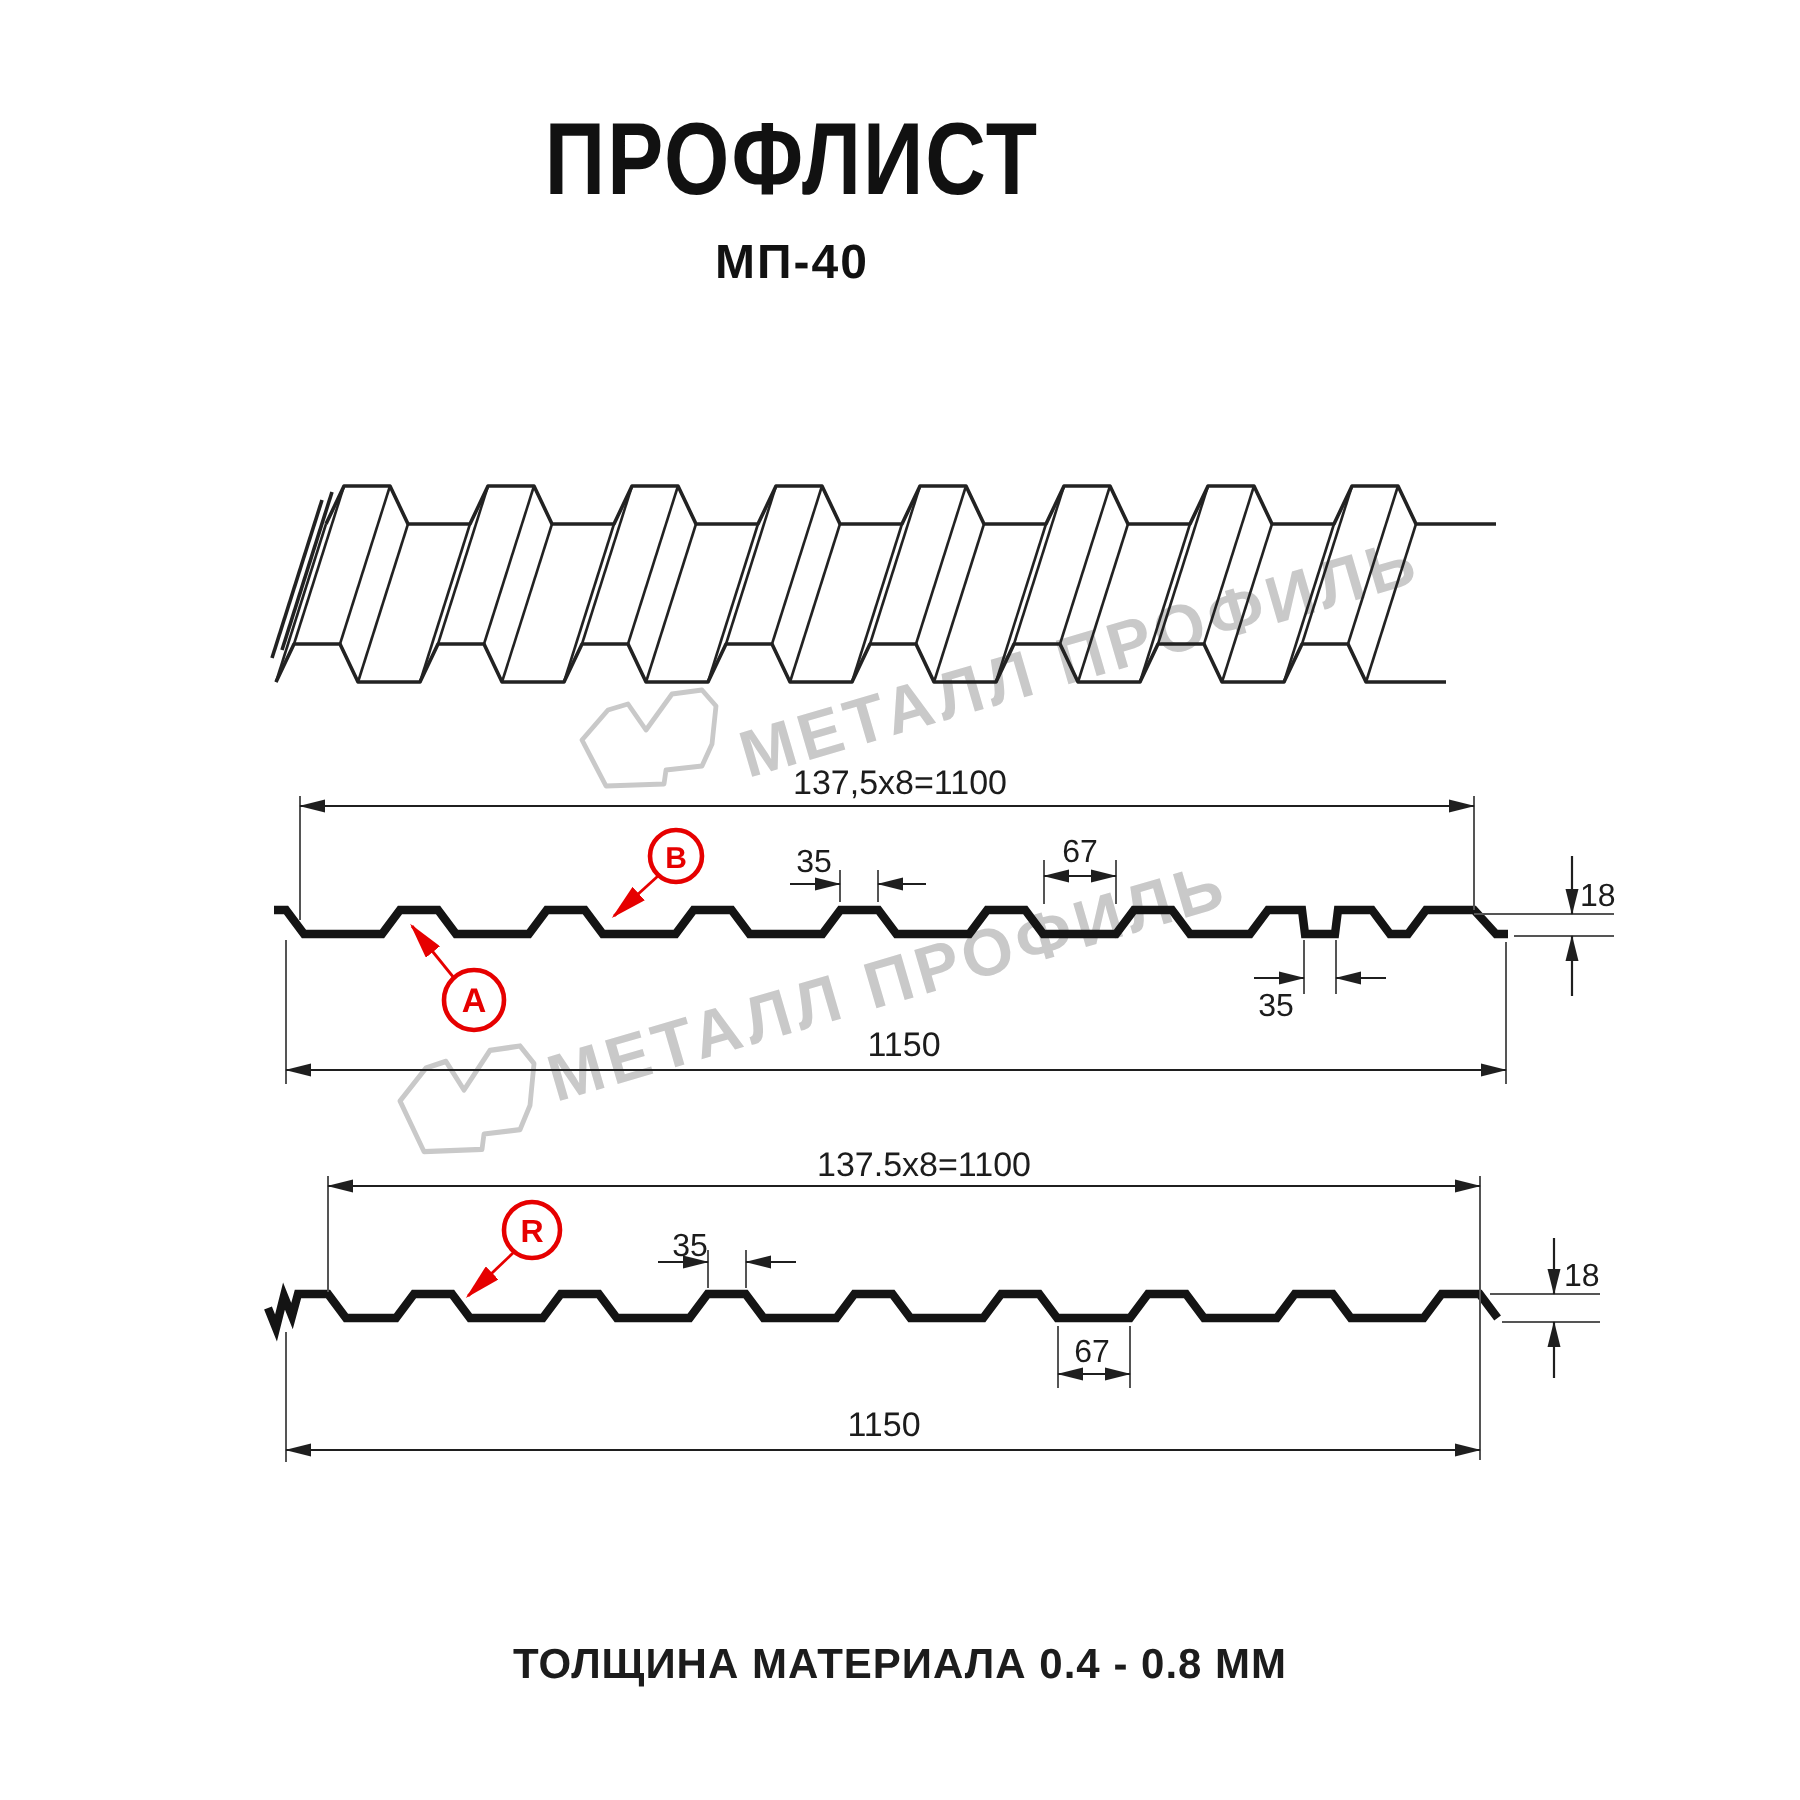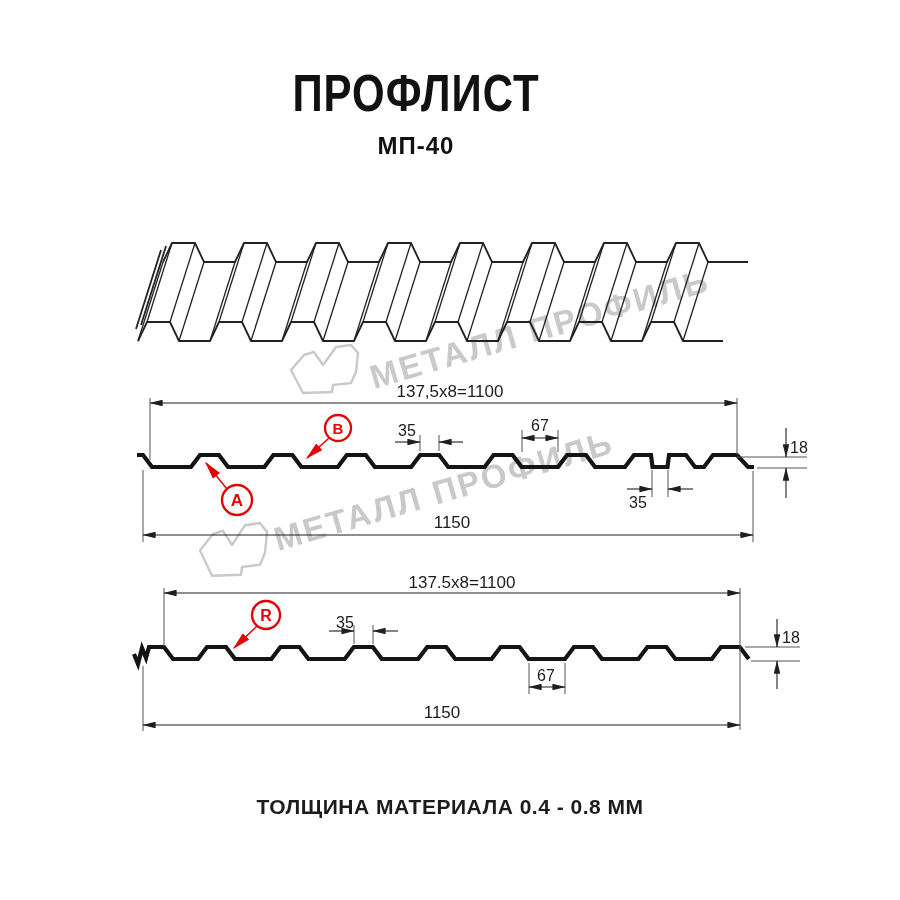--- a/index.html
+++ b/index.html
@@ -1,22 +1,22 @@
 <!DOCTYPE html>
 <html><head>
 <meta charset="utf-8">
 <style>
   html,body{margin:0;padding:0;background:#fff;}
   .canvas{position:relative;width:900px;height:900px;background:#fff;overflow:hidden;
           font-family:"Liberation Sans",sans-serif;}
-  .hdr{position:absolute;top:70px;left:0;width:792px;text-align:center;padding-left:20px;}
+  .hdr{position:absolute;top:56px;left:0;width:792px;text-align:center;}
   .title{display:inline-block;font-size:42px;font-weight:800;letter-spacing:1px;color:#111;
          transform:scaleY(1.22);transform-origin:center;}
   .subtitle{margin-top:14px;font-size:24px;font-weight:600;letter-spacing:1px;color:#111;}
-  .ftr{position:absolute;top:795px;left:0;width:900px;text-align:center;
+  .ftr{position:absolute;top:821px;left:0;width:900px;text-align:center;
        font-size:21px;font-weight:600;letter-spacing:.5px;color:#1c1c1c;}
   svg{position:absolute;top:0;left:0;}
   .prof{fill:none;stroke:#141414;stroke-width:4.2;stroke-linejoin:miter;}
   .iso1{fill:none;stroke:#222;stroke-width:1.8;stroke-linejoin:round;}
   .iso2{stroke:#222;stroke-width:1.3;}
   .ext{stroke:#555;stroke-width:1;}
   .dim{stroke:#1f1f1f;stroke-width:1.1;}
   .dimtxt{font-size:16px;fill:#1c1c1c;}
   .dimtxt17{font-size:17px;fill:#1c1c1c;}
   .redlbl{font-size:17px;font-weight:bold;fill:#e60000;}

